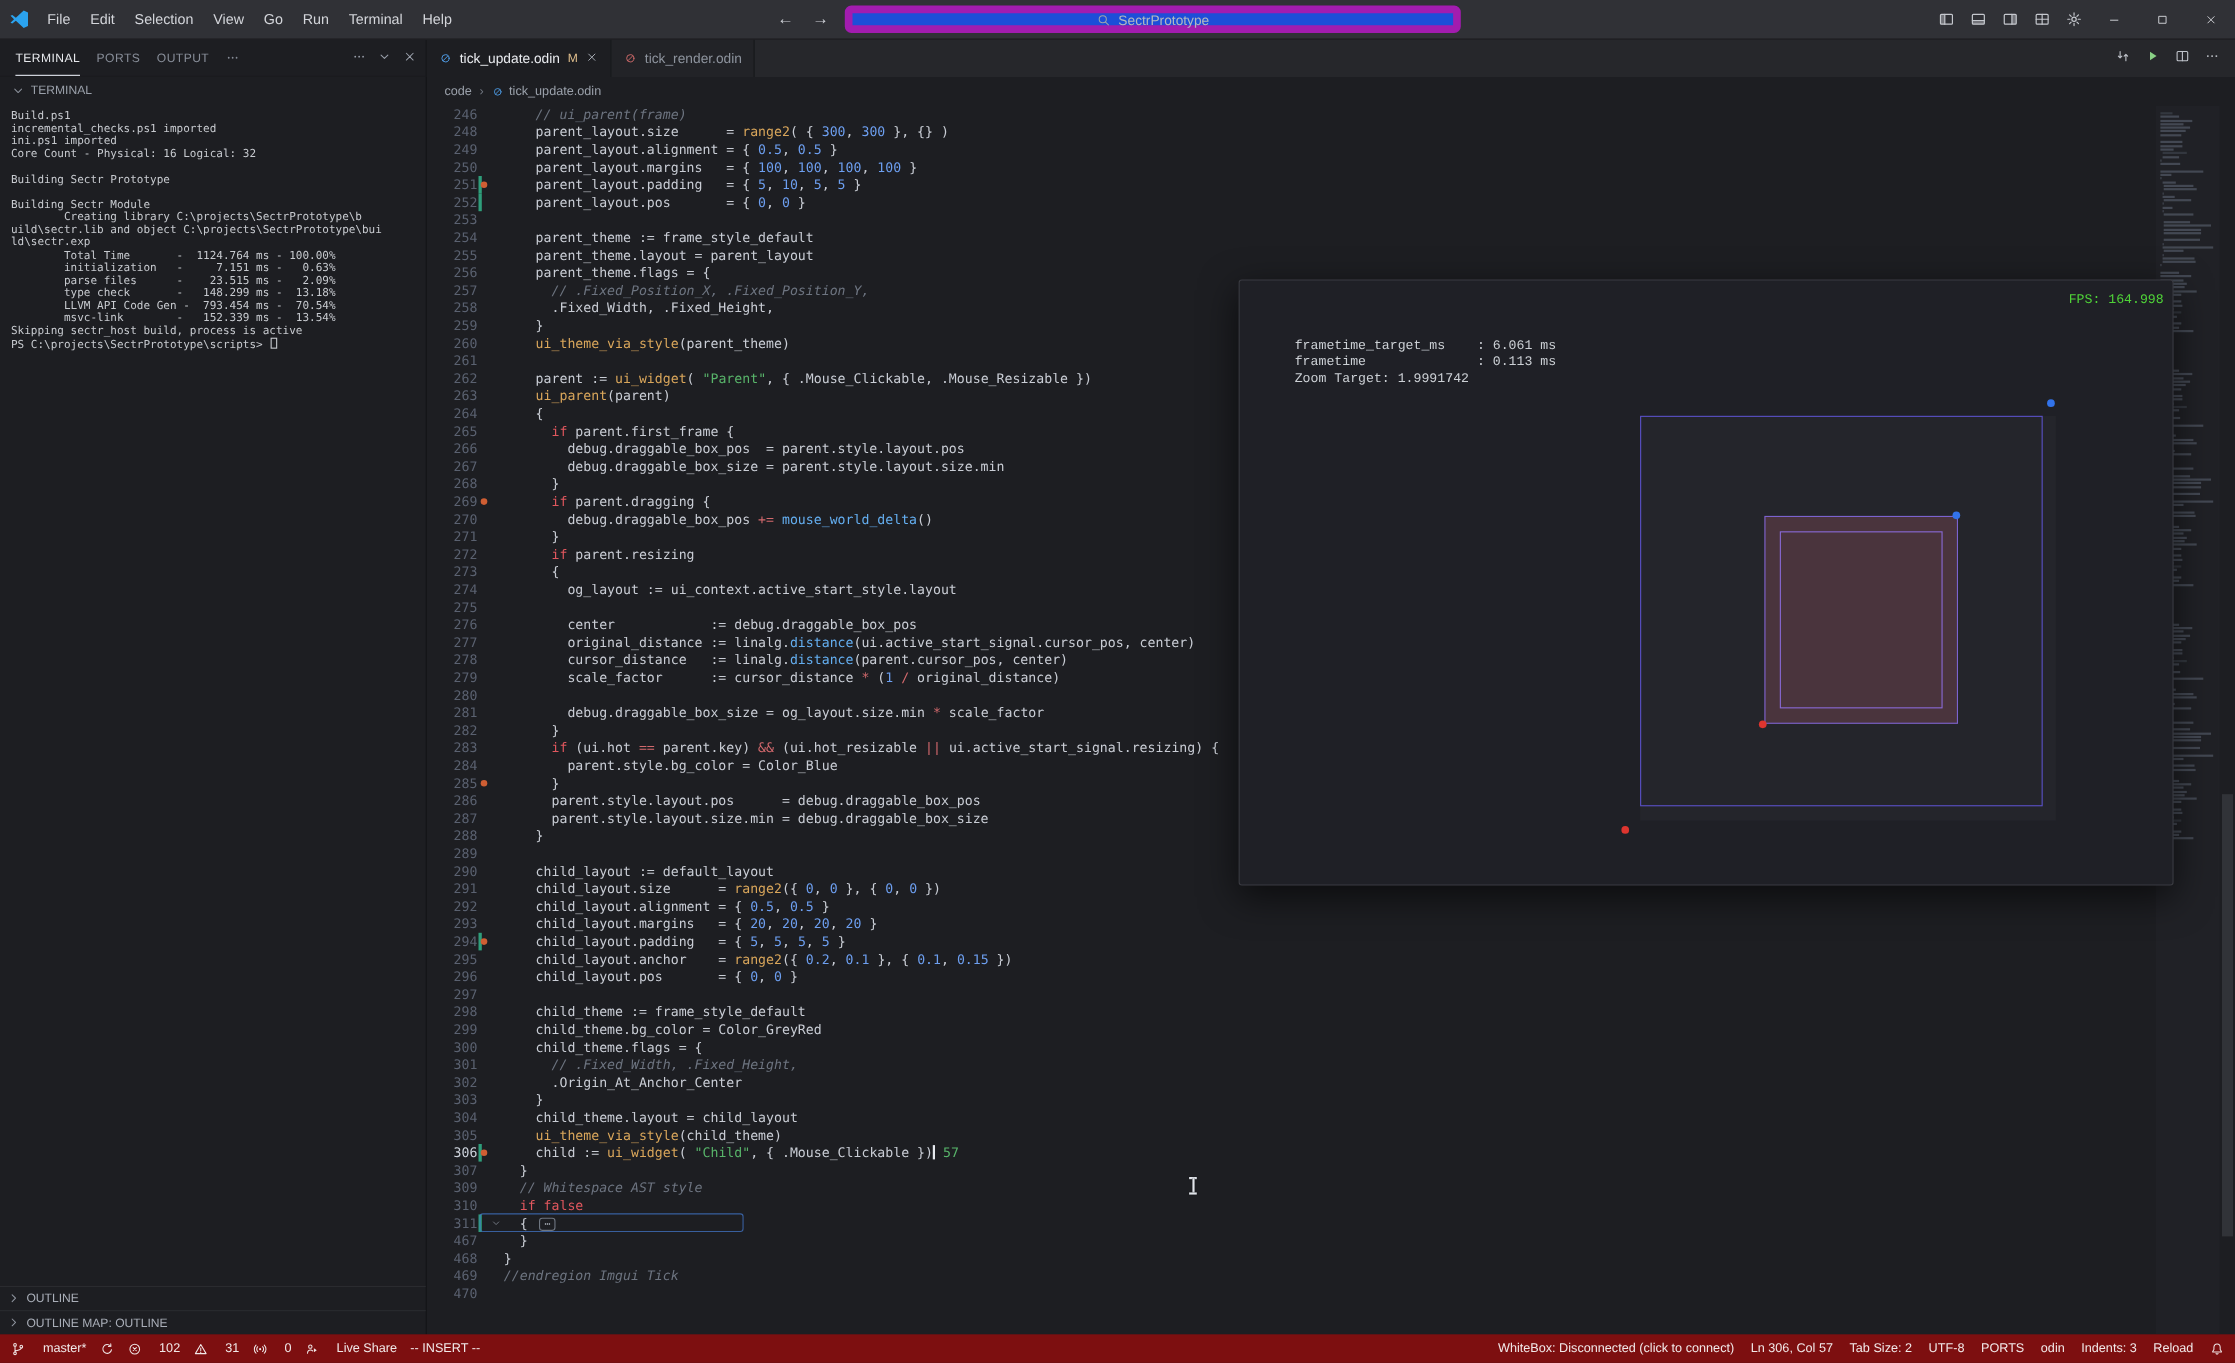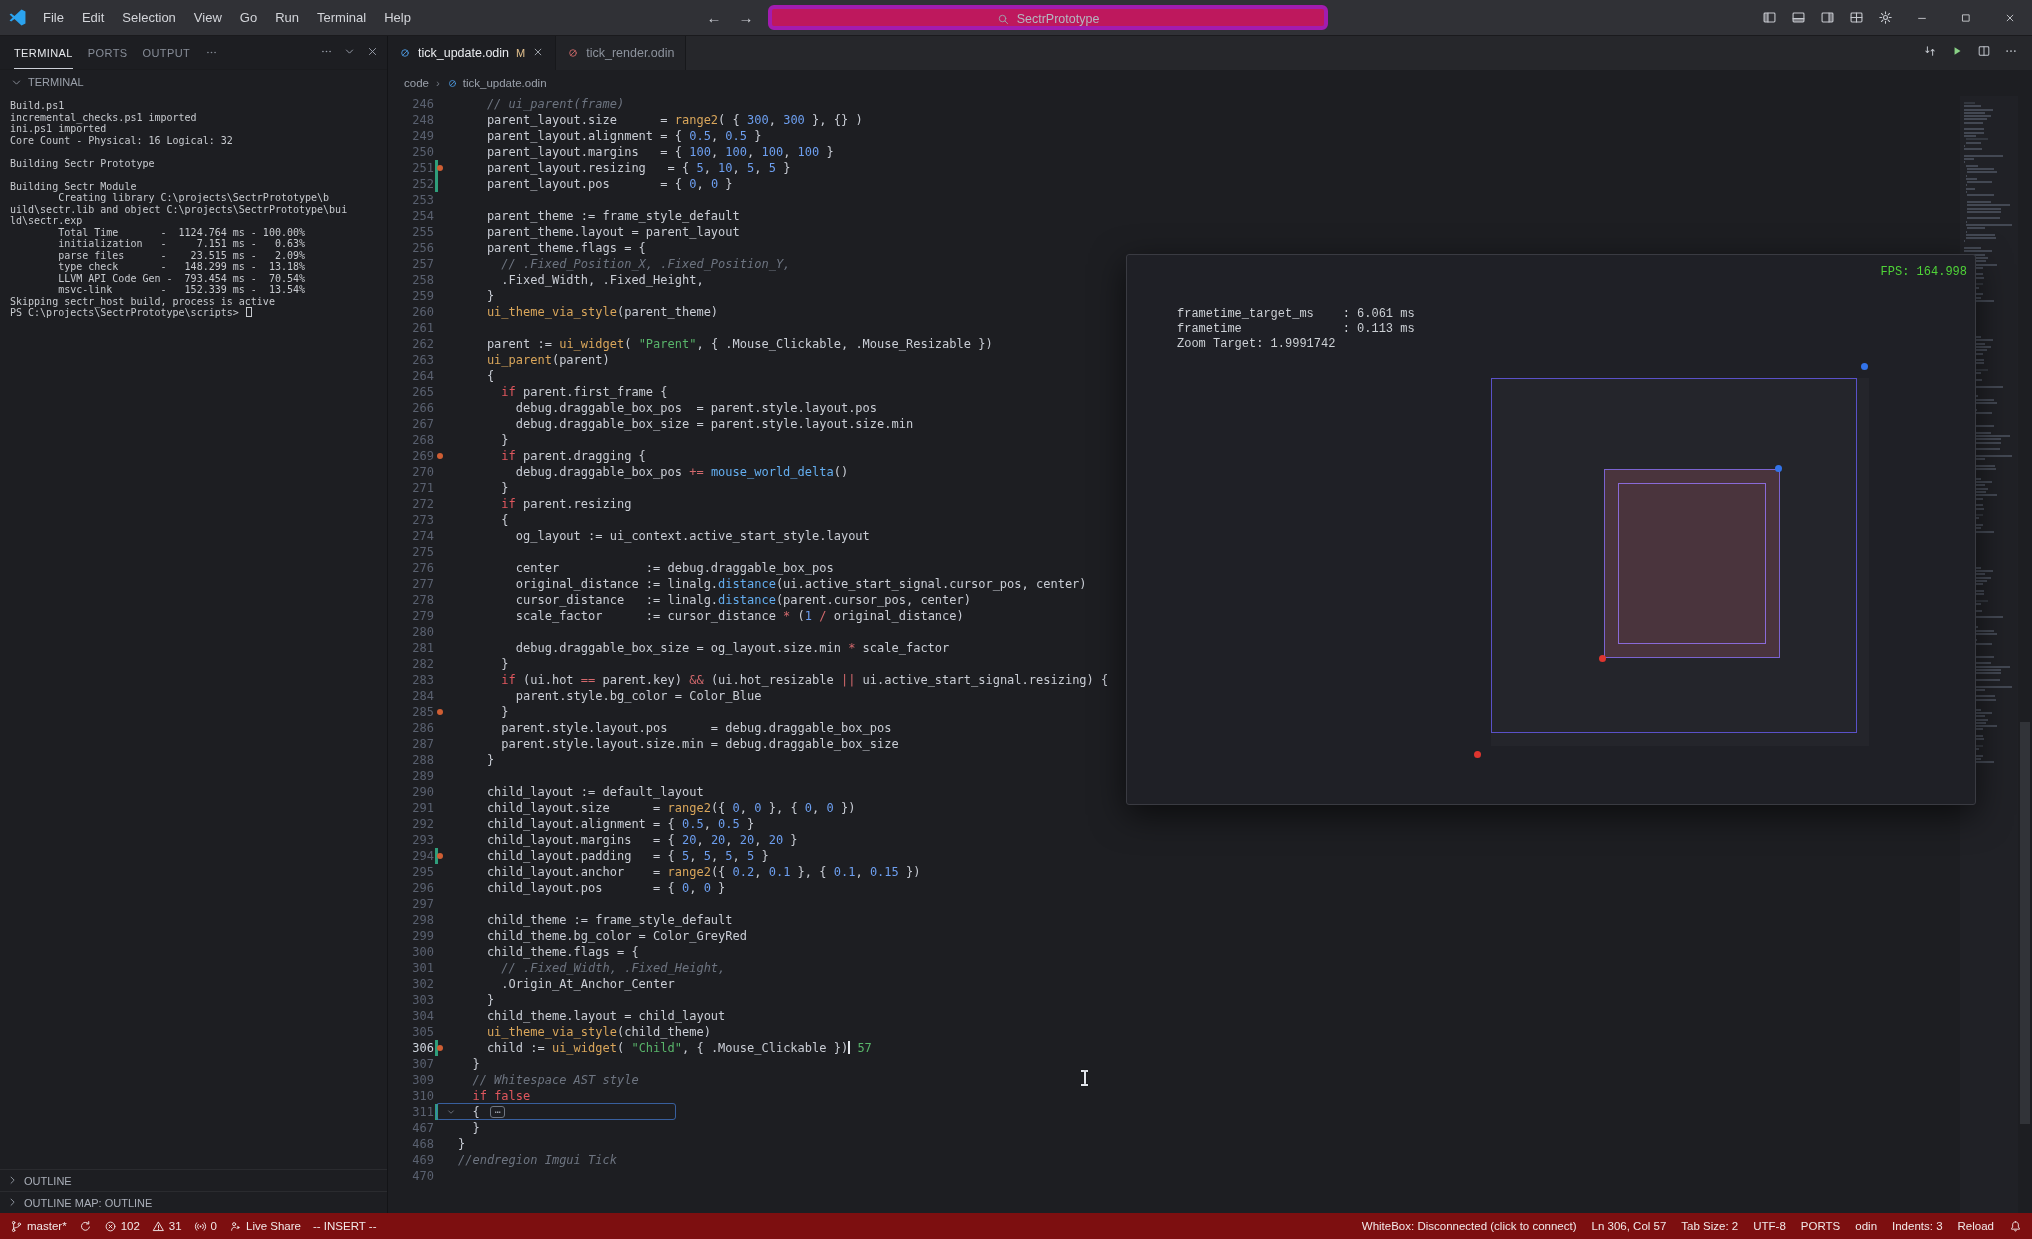--- a/index.html
+++ b/index.html
@@ -14,21 +14,21 @@
   .icn svg .o45{opacity:.45}
 
   
   .titlebar{height:36px;background:#303136;border-bottom:1px solid #1a1a1d;display:flex;align-items:center;position:relative;z-index:60}
   .vslogo{width:34px;display:flex;align-items:center;justify-content:center}
   .vslogo svg{width:19px;height:19px}
   .menubar{display:flex;height:100%}
   .menu-item{padding:0 9px;font-size:13px;color:#d3d5da;display:flex;align-items:center;cursor:default}
   .command-wrap{position:absolute;left:50%;top:5px;transform:translateX(-50%);display:flex;align-items:center;gap:12px}
   .nav-arrow{color:#cdd0d6;font-size:15px;width:20px;text-align:center}
-  .command-center{width:560px;height:25px;background:#be185d;border:4px solid #a21caf;border-radius:6px;display:flex;align-items:flex-end;justify-content:center;gap:7px;color:#b4b8c0;font-size:12.5px}
+  .command-center{width:560px;height:25px;background:#1d4ed8;border:7px solid #a21caf;border-radius:6px;display:flex;align-items:flex-start;justify-content:center;gap:7px;color:#b4b8c0;font-size:12.5px}
   .command-center .icn{color:#9ea3ac}
   .tb-right{margin-left:auto;display:flex;align-items:center}
   .tb-icon{width:29px;height:30px;display:flex;align-items:center;justify-content:center;color:#c5c8ce}
   .tb-icon svg{width:15px;height:15px}
   .win-ctl{width:44px;height:35px;display:flex;align-items:center;justify-content:center;color:#d2d4d9}
   .win-ctl svg{width:12px;height:12px}
 
   
   .main{display:flex;height:1177px}
 
@@ -82,21 +82,21 @@
   .fold-box{display:inline-block;border:1px solid #6f7681;border-radius:3px;color:#aab0b9;font-size:9px;line-height:10px;padding:0 4px;margin-left:3px;vertical-align:1px}
   .fold-outline{position:absolute;left:48px;top:-1px;width:240px;height:17px;border:1px solid rgba(66,118,200,.75);border-radius:3px;pointer-events:none}
 
   .minimap{position:absolute;top:0;right:14px;width:58px;height:100%;background:#202126;padding-top:6px;overflow:hidden}
   .mmline{height:2px;margin-bottom:1.3px;background:#525a66;opacity:.7}
   .scrollbar{position:absolute;top:0;right:0;width:14px;height:100%}
   .sb-thumb{position:absolute;top:56%;height:36%;left:2px;width:10px;background:rgba(110,115,125,.25)}
 
   
   .statusbar{height:26px;background:#7d0f10;display:flex;align-items:center;padding:0 10px;gap:12px;color:#f1e8e8;font-size:11.5px;position:relative;z-index:60}
-  .sb-item{display:flex;align-items:center;gap:4px;white-space:nowrap}
+  .sb-item{display:flex;align-items:center;gap:16px;white-space:nowrap}
   .sb-right{margin-left:auto;display:flex;align-items:center;gap:15px}
   .statusbar .icn svg{width:13px;height:13px}
 
   
   .sectr-win{position:absolute;left:1126px;top:254px;width:850px;height:551px;background:#1f2026;border:1px solid #3a3b42;border-radius:3px;box-shadow:0 10px 34px rgba(0,0,0,.6);z-index:40}
   .sw-title{height:26px;background:#2a2b31;border-radius:3px 3px 0 0;display:flex;align-items:center;gap:7px;padding:0 10px;font-size:11.5px;color:#c9cbd0}
   .sw-logo{width:11px;height:11px;border-radius:2px;background:linear-gradient(135deg,#e05a8a,#7a5fd0)}
   .sw-ctls{margin-left:auto;display:flex;align-items:center;gap:30px;color:#9498a0;padding-right:6px}
   .sw-ctls .icn svg{width:11px;height:11px}
   .sw-body{position:relative;height:523px;font-family:Liberation Mono, monospace}
@@ -397,21 +397,21 @@
             <div class="foldc"></div>
             <div class="ctext"><span class="tok-p">    parent_layout.margins   = { </span><span class="tok-n">100</span><span class="tok-p">, </span><span class="tok-n">100</span><span class="tok-p">, </span><span class="tok-n">100</span><span class="tok-p">, </span><span class="tok-n">100</span><span class="tok-p"> }</span></div>
           </div>
           <div class="crow">
             <div class="ln">251</div>
             <div class="gut">
               <div class="gitbar"></div>
               <div class="moddot"></div>
             </div>
             <div class="foldc"></div>
-            <div class="ctext"><span class="tok-p">    parent_layout.resizing   = { </span><span class="tok-n">5</span><span class="tok-p">, </span><span class="tok-n">10</span><span class="tok-p">, </span><span class="tok-n">5</span><span class="tok-p">, </span><span class="tok-n">5</span><span class="tok-p"> }</span></div>
+            <div class="ctext"><span class="tok-p">    parent_layout.padding   = { </span><span class="tok-n">5</span><span class="tok-p">, </span><span class="tok-n">10</span><span class="tok-p">, </span><span class="tok-n">5</span><span class="tok-p">, </span><span class="tok-n">5</span><span class="tok-p"> }</span></div>
           </div>
           <div class="crow">
             <div class="ln">252</div>
             <div class="gut">
               <div class="gitbar"></div>
             </div>
             <div class="foldc"></div>
             <div class="ctext"><span class="tok-p">    parent_layout.pos       = { </span><span class="tok-n">0</span><span class="tok-p">, </span><span class="tok-n">0</span><span class="tok-p"> }</span></div>
           </div>
           <div class="crow">

